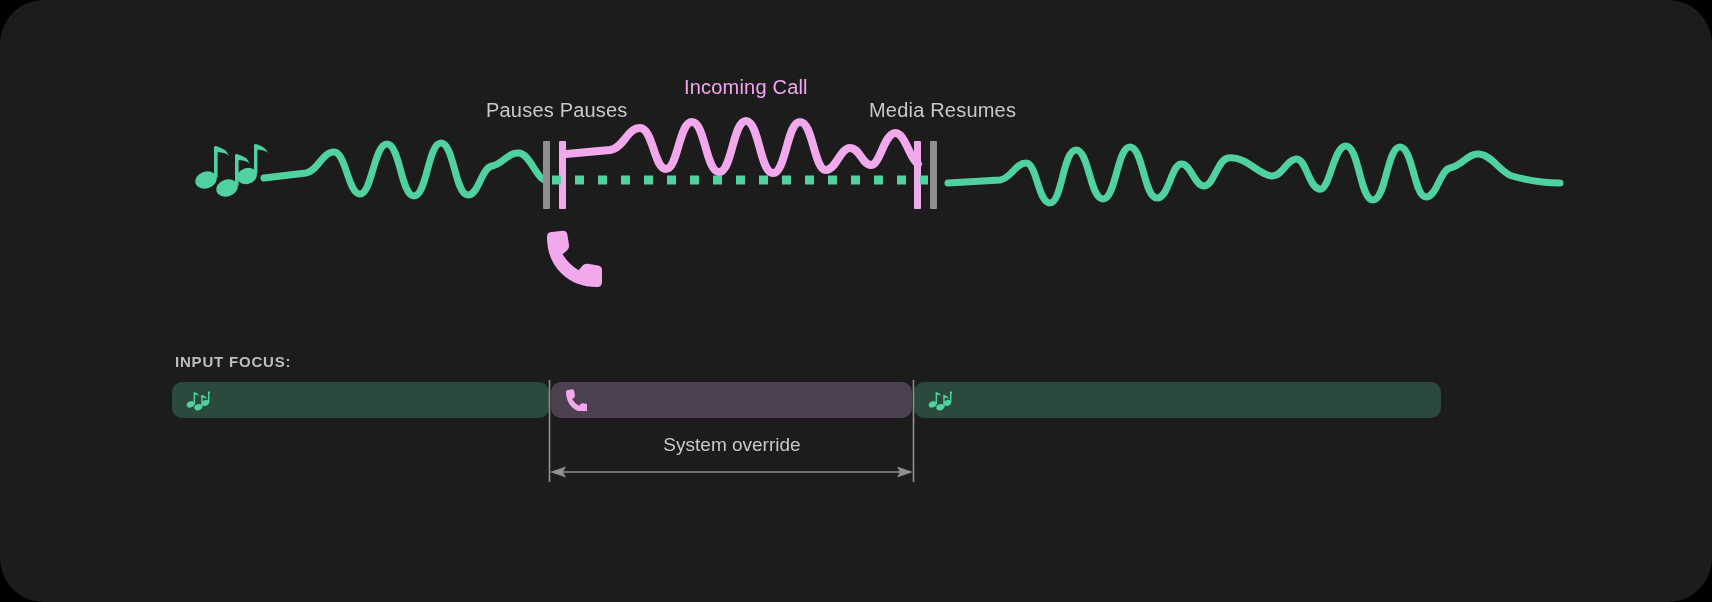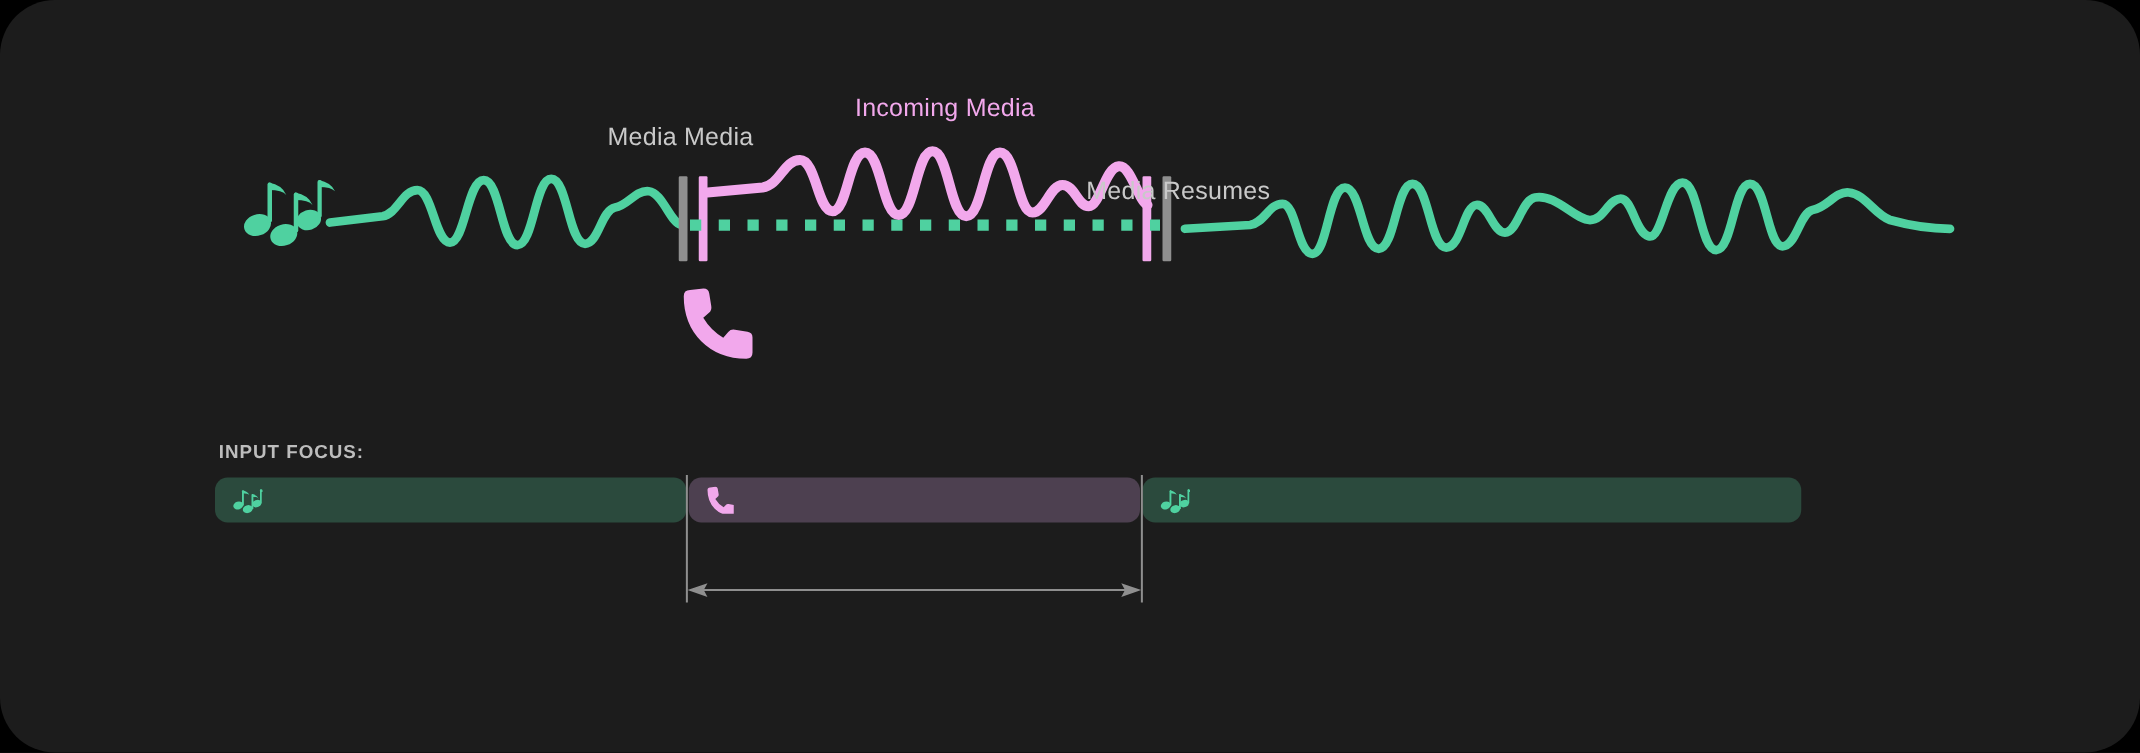--- a/index.html
+++ b/index.html
@@ -48,21 +48,20 @@
   }
   #label-media-pauses {
     color: #c9c9c9;
     left: 486px;
     top: 99px;
   }
   #label-media-resumes {
     color: #c9c9c9;
     left: 869px;
     top: 99px;
-    margin-top: 43px;
   }
   #label-incoming-call {
     color: #f2a8ec;
     left: 684px;
     top: 76px;
     font-size: 20px;
   }
 
   
   #focus-section {
@@ -219,23 +218,23 @@
                  q14 14 36 14
                  q5 0 5 -5
                  l0 -12 q0 -4 -4 -4.6
                  l-10 -1.6 q-3.4 -0.6 -5.4 1.8 l-4 4.6
                  q-10 -6 -16 -16 l4.6 -4
                  q2.4 -2 1.8 -5.4 l-1.6 -10
                  q-0.6 -4 -4.6 -4 z"></path>
       </g>
     </svg>
 
-    <div class="tl-label" id="label-media-pauses">Media Media</div>
-
-    <div class="tl-label" id="label-incoming-call">Incoming Media</div>
+    <div class="tl-label" id="label-media-pauses">Pauses Pauses</div>
+
+    <div class="tl-label" id="label-incoming-call">Incoming Call</div>
 
     <div class="tl-label" id="label-media-resumes">Media Resumes</div>
   </div>
 
   <div id="focus-section">
 
     <div id="focus-heading">INPUT FOCUS:</div>
 
     <div class="focus-bar" id="focus-bar-media-before">
       <svg class="focus-bar-icon" width="24" height="22" viewBox="0 0 24 22" fill="#4fd1a0">
@@ -281,15 +280,18 @@
     </div>
 
     <svg id="focus-overlay-svg" width="1712" height="272" viewBox="0 0 1712 272">
       <line x1="549.5" y1="50" x2="549.5" y2="152" stroke="#8f8f8f" stroke-width="1.6"></line>
       <line x1="913.5" y1="50" x2="913.5" y2="152" stroke="#8f8f8f" stroke-width="1.6"></line>
       <line x1="556" y1="142" x2="907" y2="142" stroke="#8f8f8f" stroke-width="1.6"></line>
       <path d="M550 142 L566 136.5 L563 142 L566 147.5 Z" fill="#8f8f8f"></path>
       <path d="M913 142 L897 136.5 L900 142 L897 147.5 Z" fill="#8f8f8f"></path>
     </svg>
 
+    <div id="label-system-override">
+      <span>System override</span>
+    </div>
   </div>
 
 </div>
 
 </body></html>

